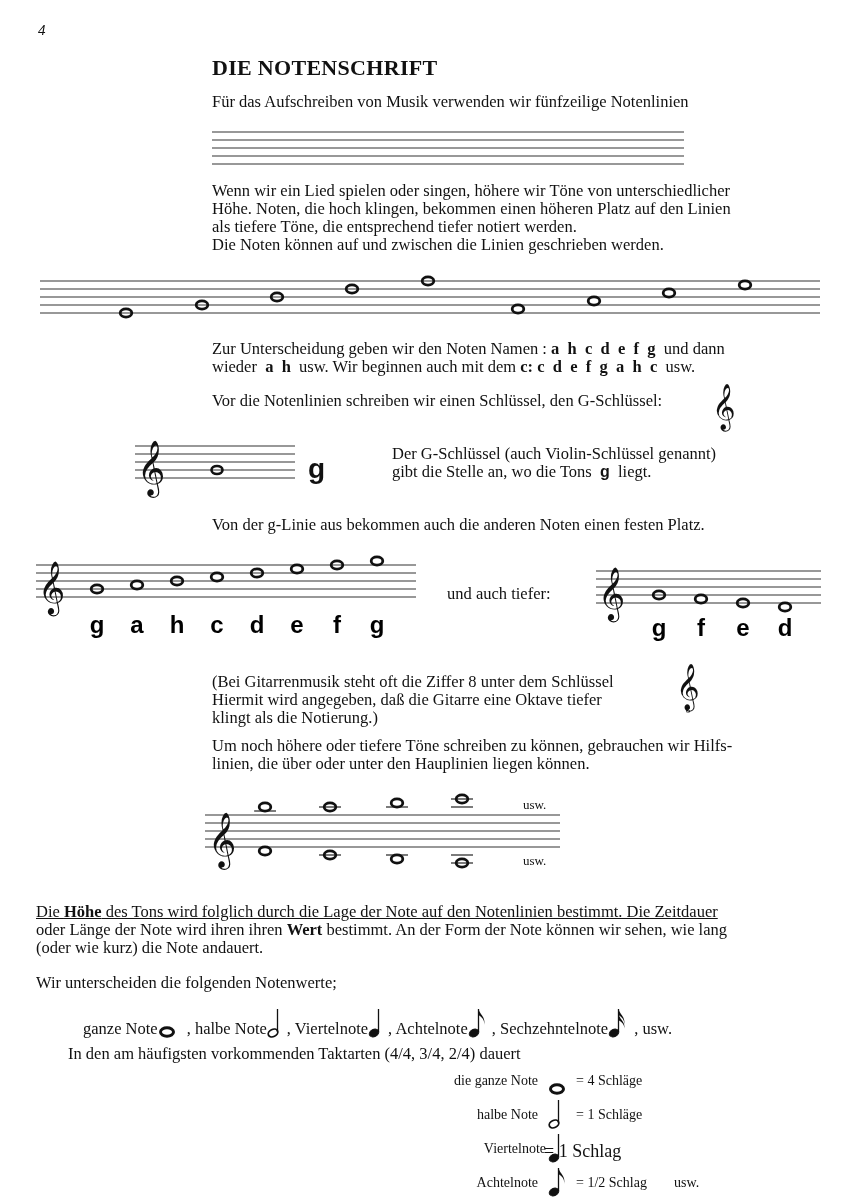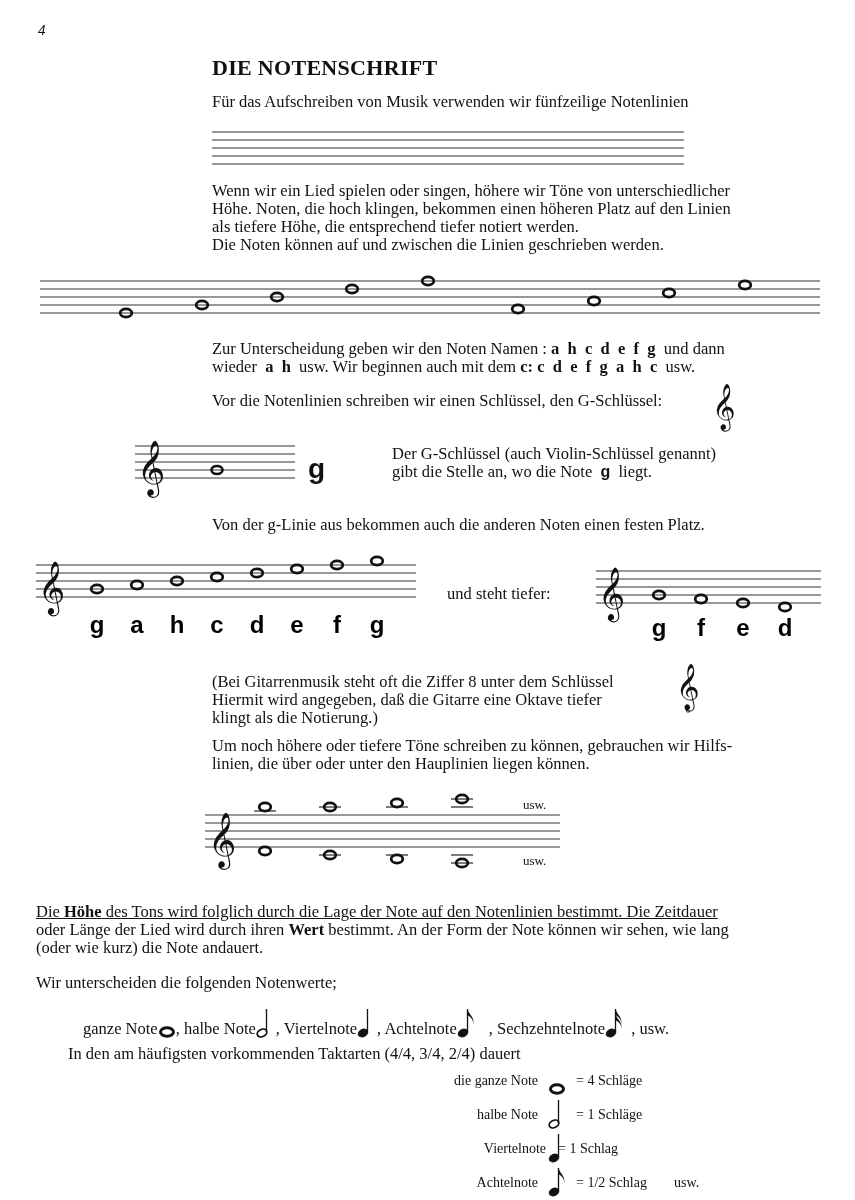--- a/index.html
+++ b/index.html
@@ -29,21 +29,21 @@
     <line class="line" x1="0" y1="1" x2="472" y2="1"></line>
     <line class="line" x1="0" y1="9" x2="472" y2="9"></line>
     <line class="line" x1="0" y1="17" x2="472" y2="17"></line>
     <line class="line" x1="0" y1="25" x2="472" y2="25"></line>
     <line class="line" x1="0" y1="33" x2="472" y2="33"></line>
   </g>
 </svg>
 
 <div class="abs txt" style="left:212px;top:182px;">Wenn wir ein Lied spielen oder singen, höhere wir Töne von unterschiedlicher</div>
 <div class="abs txt" style="left:212px;top:200px;">Höhe. Noten, die hoch klingen, bekommen einen höheren Platz auf den Linien</div>
-<div class="abs txt" style="left:212px;top:218px;">als tiefere Höhe, die entsprechend tiefer notiert werden.</div>
+<div class="abs txt" style="left:212px;top:218px;">als tiefere Töne, die entsprechend tiefer notiert werden.</div>
 <div class="abs txt" style="left:212px;top:236px;">Die Noten können auf und zwischen die Linien geschrieben werden.</div>
 
 <svg id="wide-staff" style="left:40px;top:275px;" width="780" height="45">
     <g>
       <line class="line" x1="0" x2="780" y1="6" y2="6"></line>
       <line class="line" x1="0" x2="780" y1="14" y2="14"></line>
       <line class="line" x1="0" x2="780" y1="22" y2="22"></line>
       <line class="line" x1="0" x2="780" y1="30" y2="30"></line>
       <line class="line" x1="0" x2="780" y1="38" y2="38"></line>
     </g>
@@ -93,21 +93,21 @@
   <line class="line" x1="0" y1="30" x2="160" y2="30"></line>
   <line class="line" x1="0" y1="38" x2="160" y2="38"></line>
   <text class="clef" x="2" y="44" font-size="48">𝄞</text>
   <g>
     <ellipse cx="82" cy="30" rx="5.5" ry="4" fill="none" stroke="#111" stroke-width="2.6"></ellipse>
   </g>
 </svg>
 <div class="abs sans" style="left:308px;top:453px;font-size:28px;">g</div>
 
 <div class="abs txt" style="left:392px;top:445px;">Der G-Schlüssel (auch Violin-Schlüssel genannt)</div>
-<div class="abs txt" style="left:392px;top:463px;white-space:pre;"><span>gibt die Stelle an, wo die Note  </span><b class="sans" style="font-size:16px">g</b><span>  liegt.</span></div>
+<div class="abs txt" style="left:392px;top:463px;white-space:pre;"><span>gibt die Stelle an, wo die Tons  </span><b class="sans" style="font-size:16px">g</b><span>  liegt.</span></div>
 
 <div class="abs txt" style="left:212px;top:516px;">Von der g-Linie aus bekommen auch die anderen Noten einen festen Platz.</div>
 
 <svg id="scale-up" style="left:36px;top:560px;" width="380" height="80">
     <g>
       <line class="line" x1="0" x2="380" y1="5" y2="5"></line>
       <line class="line" x1="0" x2="380" y1="13" y2="13"></line>
       <line class="line" x1="0" x2="380" y1="21" y2="21"></line>
       <line class="line" x1="0" x2="380" y1="29" y2="29"></line>
       <line class="line" x1="0" x2="380" y1="37" y2="37"></line>
@@ -140,21 +140,21 @@
     <g>
       <ellipse cx="301" cy="5" rx="5.8" ry="4.2" fill="none" stroke="#111" stroke-width="2.8"></ellipse>
     </g>
     <text x="301" y="73" text-anchor="middle" font-size="24" font-weight="bold" font-family="Liberation Sans, sans-serif">f</text>
     <g>
       <ellipse cx="341" cy="1" rx="5.8" ry="4.2" fill="none" stroke="#111" stroke-width="2.8"></ellipse>
     </g>
     <text x="341" y="73" text-anchor="middle" font-size="24" font-weight="bold" font-family="Liberation Sans, sans-serif">g</text>
   </svg>
 
-<div class="abs txt" style="left:447px;top:585px;">und steht tiefer:</div>
+<div class="abs txt" style="left:447px;top:585px;">und auch tiefer:</div>
 
 <svg id="scale-down" style="left:596px;top:566px;" width="225" height="80">
     <g>
       <line class="line" x1="0" x2="225" y1="5" y2="5"></line>
       <line class="line" x1="0" x2="225" y1="13" y2="13"></line>
       <line class="line" x1="0" x2="225" y1="21" y2="21"></line>
       <line class="line" x1="0" x2="225" y1="29" y2="29"></line>
       <line class="line" x1="0" x2="225" y1="37" y2="37"></line>
     </g>
     <text class="clef" x="2" y="43" font-size="46">𝄞</text>
@@ -227,47 +227,47 @@
     <line class="ledger" x1="246" x2="268" y1="65" y2="65"></line>
     <line class="ledger" x1="246" x2="268" y1="73" y2="73"></line>
     <g>
       <ellipse cx="257" cy="73" rx="5.8" ry="4.2" fill="none" stroke="#111" stroke-width="2.8"></ellipse>
     </g>
   </svg>
 <div class="abs small" style="left:523px;top:797px;">usw.</div>
 <div class="abs small" style="left:523px;top:853px;">usw.</div>
 
 <div class="abs txt" style="left:36px;top:903px;text-decoration:underline;"><span>Die </span><b>Höhe</b><span> des Tons wird folglich durch die Lage der Note auf den Notenlinien bestimmt. Die Zeitdauer</span></div>
-<div class="abs txt" style="left:36px;top:921px;"><span>oder Länge der Lied wird durch ihren </span><b>Wert</b><span> bestimmt. An der Form der Note können wir sehen, wie lang</span></div>
+<div class="abs txt" style="left:36px;top:921px;"><span>oder Länge der Note wird ihren ihren </span><b>Wert</b><span> bestimmt. An der Form der Note können wir sehen, wie lang</span></div>
 <div class="abs txt" style="left:36px;top:939px;">(oder wie kurz) die Note andauert.</div>
 
 <div class="abs txt" style="left:36px;top:974px;">Wir unterscheiden die folgenden Notenwerte;</div>
 
 <div class="abs txt" style="left:83px;top:1008px;display:flex;align-items:flex-end;" id="note-values-row">
     <span style="margin-left: 0px;">ganze Note </span>
     <svg width="18" height="30" style="position: static;">
       <ellipse cx="9" cy="24" rx="6.5" ry="4.2" fill="none" stroke="#111" stroke-width="3"></ellipse>
     </svg>
-    <span style="margin-left: 0px;">, halbe Note </span>
+    <span style="margin-left: 11px;">, halbe Note </span>
     <svg width="20" height="30" style="position: static;">
       <ellipse cx="6" cy="25" rx="5" ry="3.6" fill="#fff" stroke="#111" stroke-width="1.8" transform="rotate(-25 6 25)"></ellipse>
       <line x1="10.5" y1="24" x2="10.5" y2="1" stroke="#111" stroke-width="1.3"></line>
     </svg>
     <span style="margin-left: 0px;">, Viertelnote </span>
     <svg width="20" height="30" style="position: static;">
       <ellipse cx="6" cy="25" rx="5" ry="3.6" fill="#111" stroke="#111" stroke-width="1" transform="rotate(-25 6 25)"></ellipse>
       <line x1="10.5" y1="24" x2="10.5" y2="1" stroke="#111" stroke-width="1.3"></line>
     </svg>
     <span style="margin-left: 0px;">, Achtelnote </span>
     <svg width="20" height="30" style="position: static;">
       <ellipse cx="6" cy="25" rx="5" ry="3.6" fill="#111" stroke="#111" stroke-width="1" transform="rotate(-25 6 25)"></ellipse>
       <line x1="10.5" y1="24" x2="10.5" y2="1" stroke="#111" stroke-width="1.3"></line>
       <path d="M10.5 1 C12 7 18 9 16 17 C17 11 13 9 10.5 7 Z" fill="#111"></path>
     </svg>
-    <span style="margin-left: 12px;">, Sechzehntelnote </span>
+    <span style="margin-left: 4px;">, Sechzehntelnote </span>
     <svg width="20" height="30" style="position: static;">
       <ellipse cx="6" cy="25" rx="5" ry="3.6" fill="#111" stroke="#111" stroke-width="1" transform="rotate(-25 6 25)"></ellipse>
       <line x1="10.5" y1="24" x2="10.5" y2="1" stroke="#111" stroke-width="1.3"></line>
       <path d="M10.5 1 C12 7 18 9 16 17 C17 11 13 9 10.5 7 Z" fill="#111"></path>
       <path d="M10.5 6 C12 12 18 14 16 21 C17 16 13 14 10.5 12 Z" fill="#111"></path>
     </svg>
     <span style="margin-left: 6px;"> , usw.</span>
   </div>
 
 <div class="abs txt" style="left:68px;top:1045px;">In den am häufigsten vorkommenden Taktarten (4/4, 3/4, 2/4) dauert</div>
@@ -282,21 +282,21 @@
     <div class="abs" style="left: 548px; top: 1099px;"><svg width="20" height="30" style="position: static;">
         <ellipse cx="6" cy="25" rx="5" ry="3.6" fill="#fff" stroke="#111" stroke-width="1.8" transform="rotate(-25 6 25)"></ellipse>
         <line x1="10.5" y1="24" x2="10.5" y2="1" stroke="#111" stroke-width="1.3"></line>
       </svg></div>
     <div class="abs" style="left: 576px; top: 1107px; font-size: 14px; white-space: nowrap;">= 1 Schläge</div>
     <div class="abs" style="right: 309px; top: 1141px; font-size: 14px; white-space: nowrap;">Viertelnote</div>
     <div class="abs" style="left: 548px; top: 1133px;"><svg width="20" height="30" style="position: static;">
         <ellipse cx="6" cy="25" rx="5" ry="3.6" fill="#111" stroke="#111" stroke-width="1" transform="rotate(-25 6 25)"></ellipse>
         <line x1="10.5" y1="24" x2="10.5" y2="1" stroke="#111" stroke-width="1.3"></line>
       </svg></div>
-    <div class="abs" style="left: 558px; top: 1141px; font-size: 14px; white-space: nowrap;">= 1 Schlag</div>
+    <div class="abs" style="left: 544px; top: 1141px; font-size: 18px; white-space: nowrap;">= 1 Schlag</div>
     <div class="abs" style="right: 317px; top: 1175px; font-size: 14px; white-space: nowrap;">Achtelnote</div>
     <div class="abs" style="left: 548px; top: 1167px;"><svg width="20" height="30" style="position: static;">
         <ellipse cx="6" cy="25" rx="5" ry="3.6" fill="#111" stroke="#111" stroke-width="1" transform="rotate(-25 6 25)"></ellipse>
         <line x1="10.5" y1="24" x2="10.5" y2="1" stroke="#111" stroke-width="1.3"></line>
         <path d="M10.5 1 C12 7 18 9 16 17 C17 11 13 9 10.5 7 Z" fill="#111"></path>
       </svg></div>
     <div class="abs" style="left: 576px; top: 1175px; font-size: 14px; white-space: nowrap;">= 1/2 Schlag</div>
     <div class="abs" style="left: 674px; top: 1175px; font-size: 14px;">usw.</div>
   </div>
 

